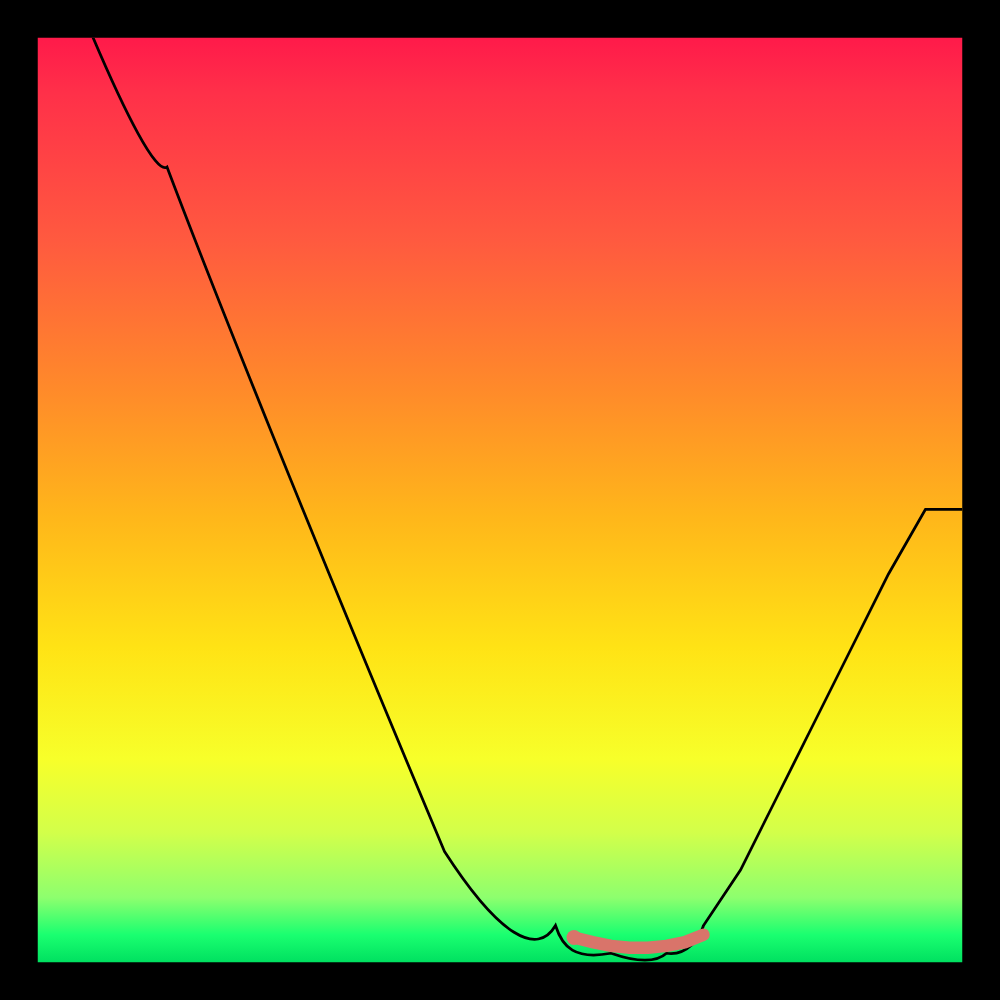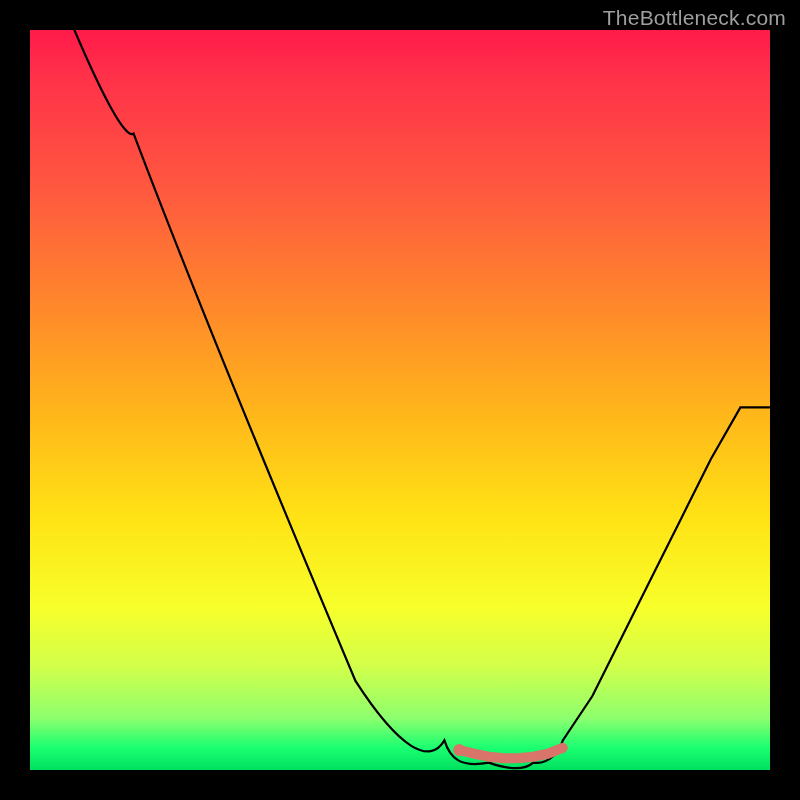--- a/index.html
+++ b/index.html
@@ -94,14 +94,13 @@
                L458.8 726.7
                L473.6 728.2
                L488.4 728.2
                L503.2 726.7
                L518.0 723.7
                L532.8 717.8"></path>
 
       <circle cx="429.2" cy="720.0" r="6" fill="#d9746a"></circle>
     </svg>
   </div>
-  <div class="watermark">TheBottleneck.com</div>
 </div>
 
 </body></html>

